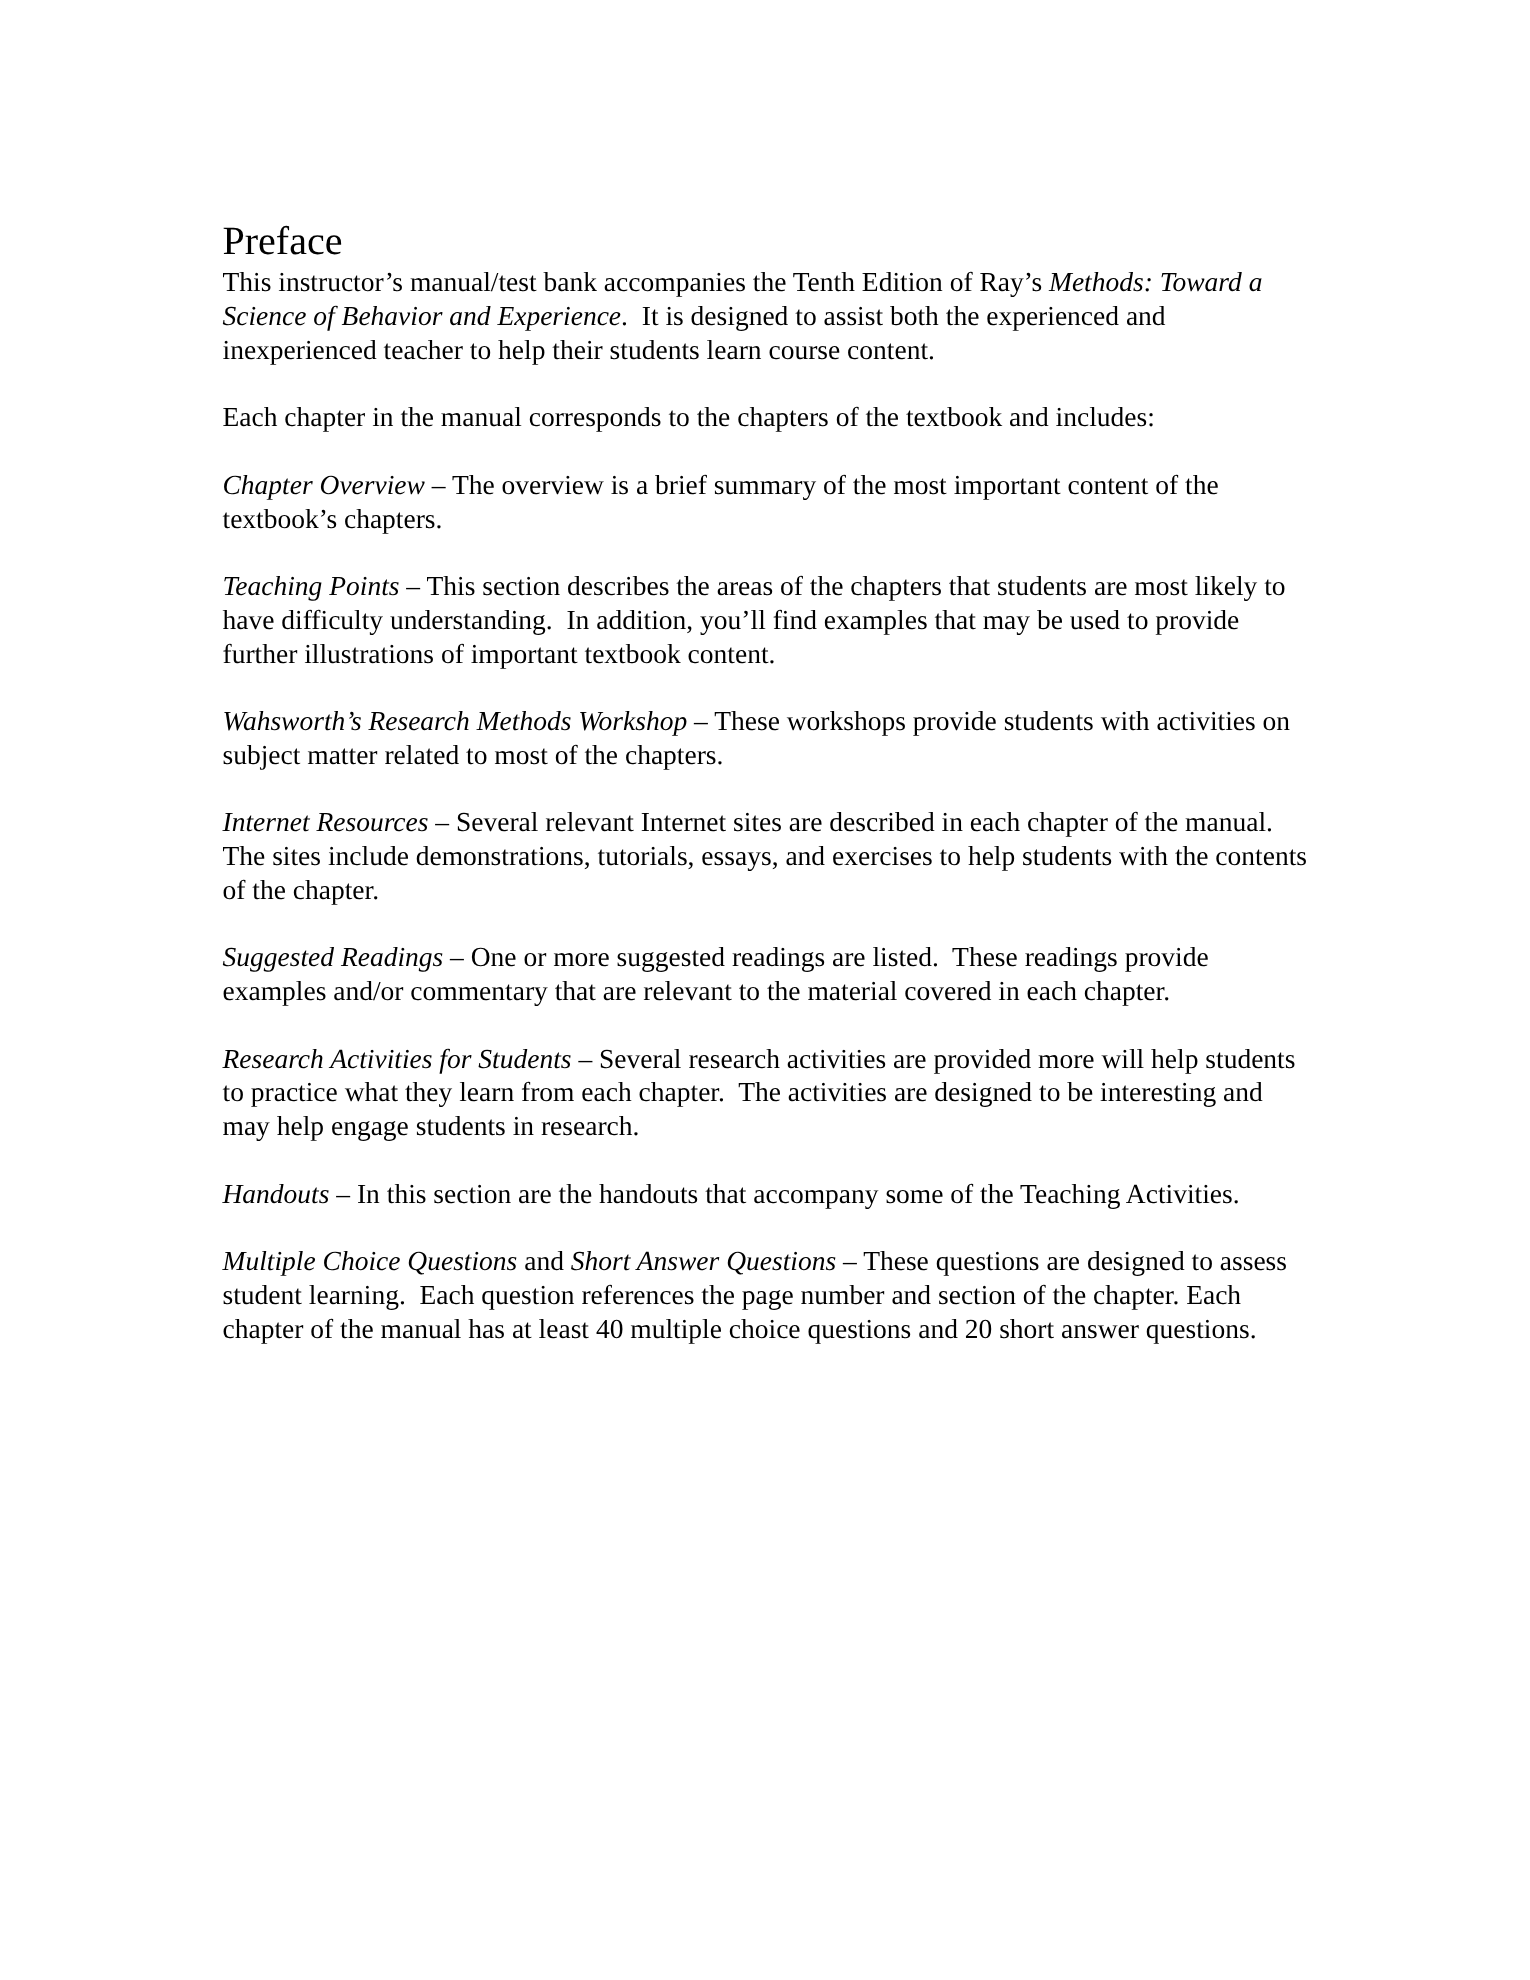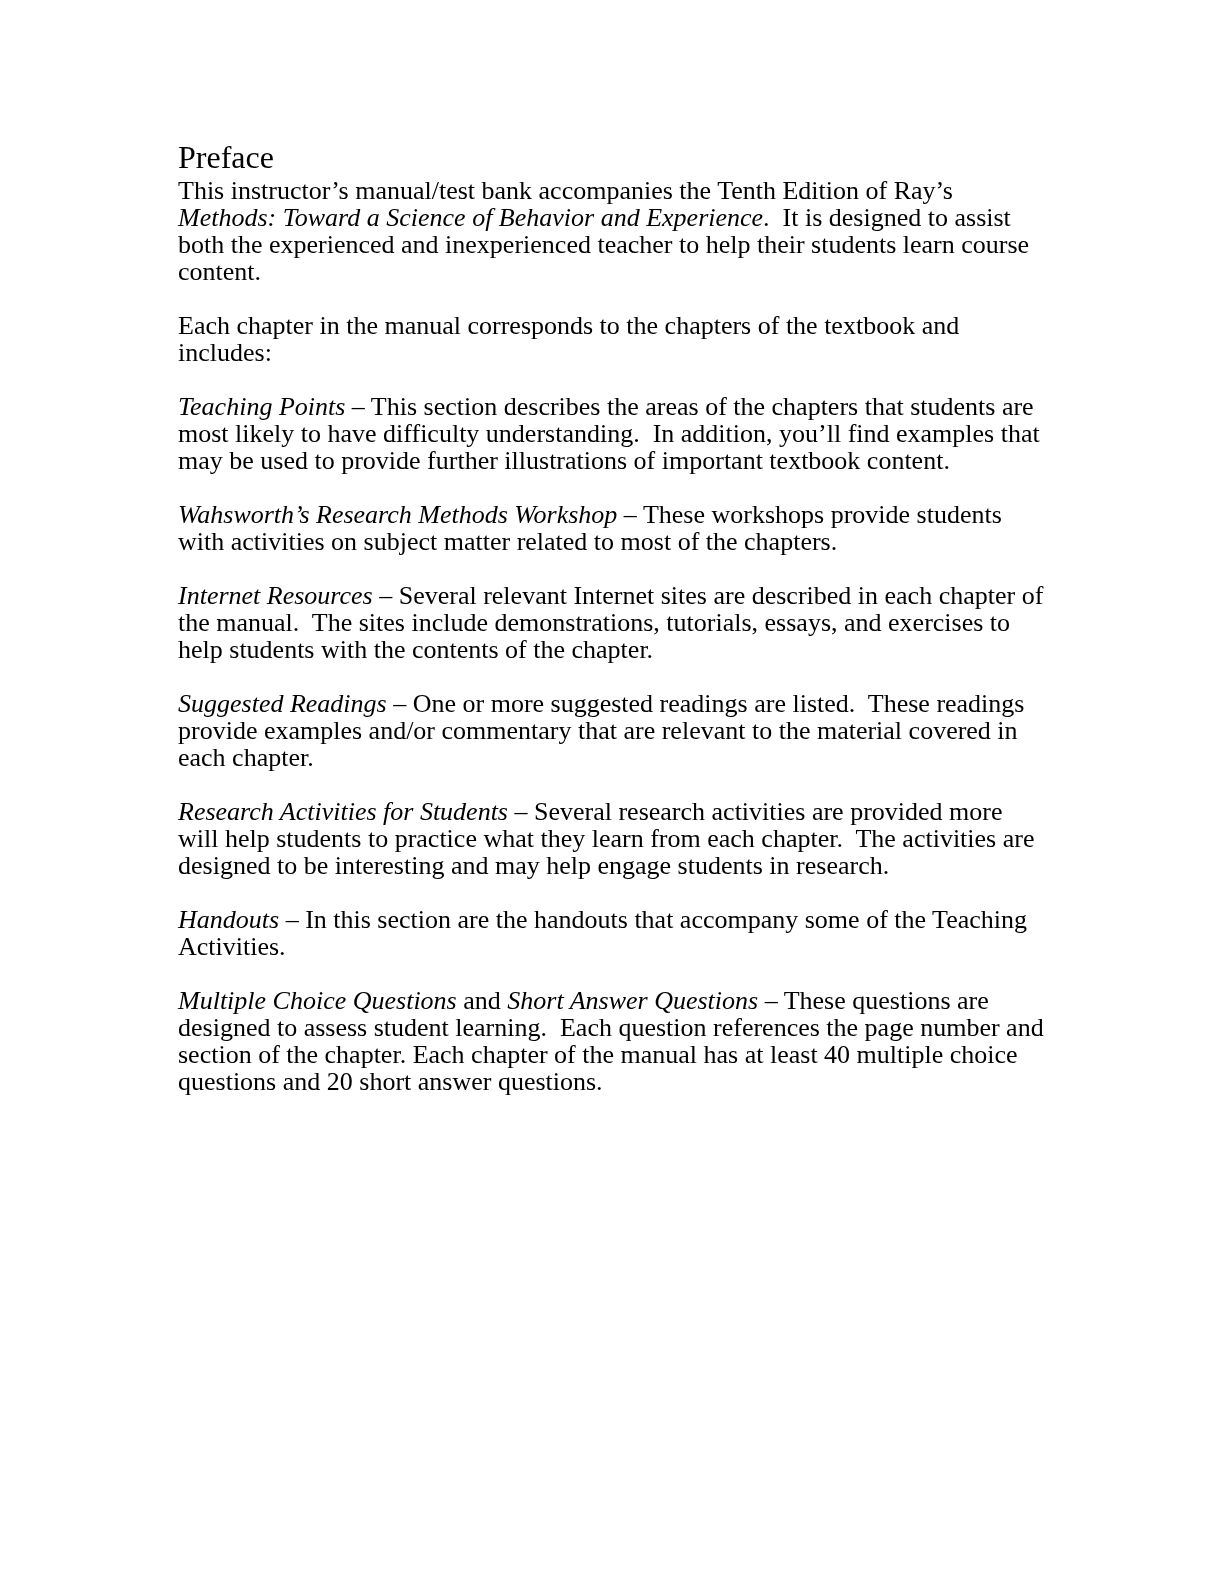--- a/index.html
+++ b/index.html
@@ -8,37 +8,38 @@
     background: #ffffff;
   }
   .page {
     position: relative;
     width: 1224px;
     height: 1184px;
     background: #ffffff;
     color: #000000;
     font-family: "Liberation Serif", "DejaVu Serif", serif;
     overflow: hidden;
+    margin-top: 35px;
   }
   .content {
     position: absolute;
     left: 178px;
     top: 139px;
     width: 868px;
   }
   h1.doc-title {
     margin: 0;
     font-weight: normal;
     font-size: 32px;
     line-height: 36px;
     font-family: "Liberation Serif", "DejaVu Serif", serif;
   }
   p.para {
     margin: 27px 0 0 0;
-    font-size: 26px;
+    font-size: 22px;
     line-height: 27px;
     white-space: pre-wrap;
   }
   p.para.first {
     margin-top: 2px;
   }
   .i {
     font-style: italic;
   }
 </style>
@@ -47,20 +48,21 @@
 
 <div class="page">
   <div class="content">
 
     <h1 class="doc-title">Preface</h1>
 
     <p class="para first"><span>This instructor’s manual/test bank accompanies the Tenth Edition of Ray’s </span><span class="i">Methods: Toward a Science of Behavior and Experience</span><span>.  It is designed to assist both the experienced and inexperienced teacher to help their students learn course content.</span></p>
 
     <p class="para"><span>Each chapter in the manual corresponds to the chapters of the textbook and includes:</span></p>
 
+    <p class="para"><span class="i">Chapter Overview</span><span> – The overview is a brief summary of the most important content of the textbook’s chapters.</span></p>
 
 
     <p class="para"><span class="i">Teaching Points</span><span> – This section describes the areas of the chapters that students are most likely to have difficulty understanding.  In addition, you’ll find examples that may be used to provide further illustrations of important textbook content.</span></p>
 
 
     <p class="para"><span class="i">Wahsworth’s Research Methods Workshop</span><span> – These workshops provide students with activities on subject matter related to most of the chapters.</span></p>
 
     <p class="para"><span class="i">Internet Resources</span><span> – Several relevant Internet sites are described in each chapter of the manual.  The sites include demonstrations, tutorials, essays, and exercises to help students with the contents of the chapter.</span></p>
 
     <p class="para"><span class="i">Suggested Readings</span><span> – One or more suggested readings are listed.  These readings provide examples and/or commentary that are relevant to the material covered in each chapter.</span></p>

